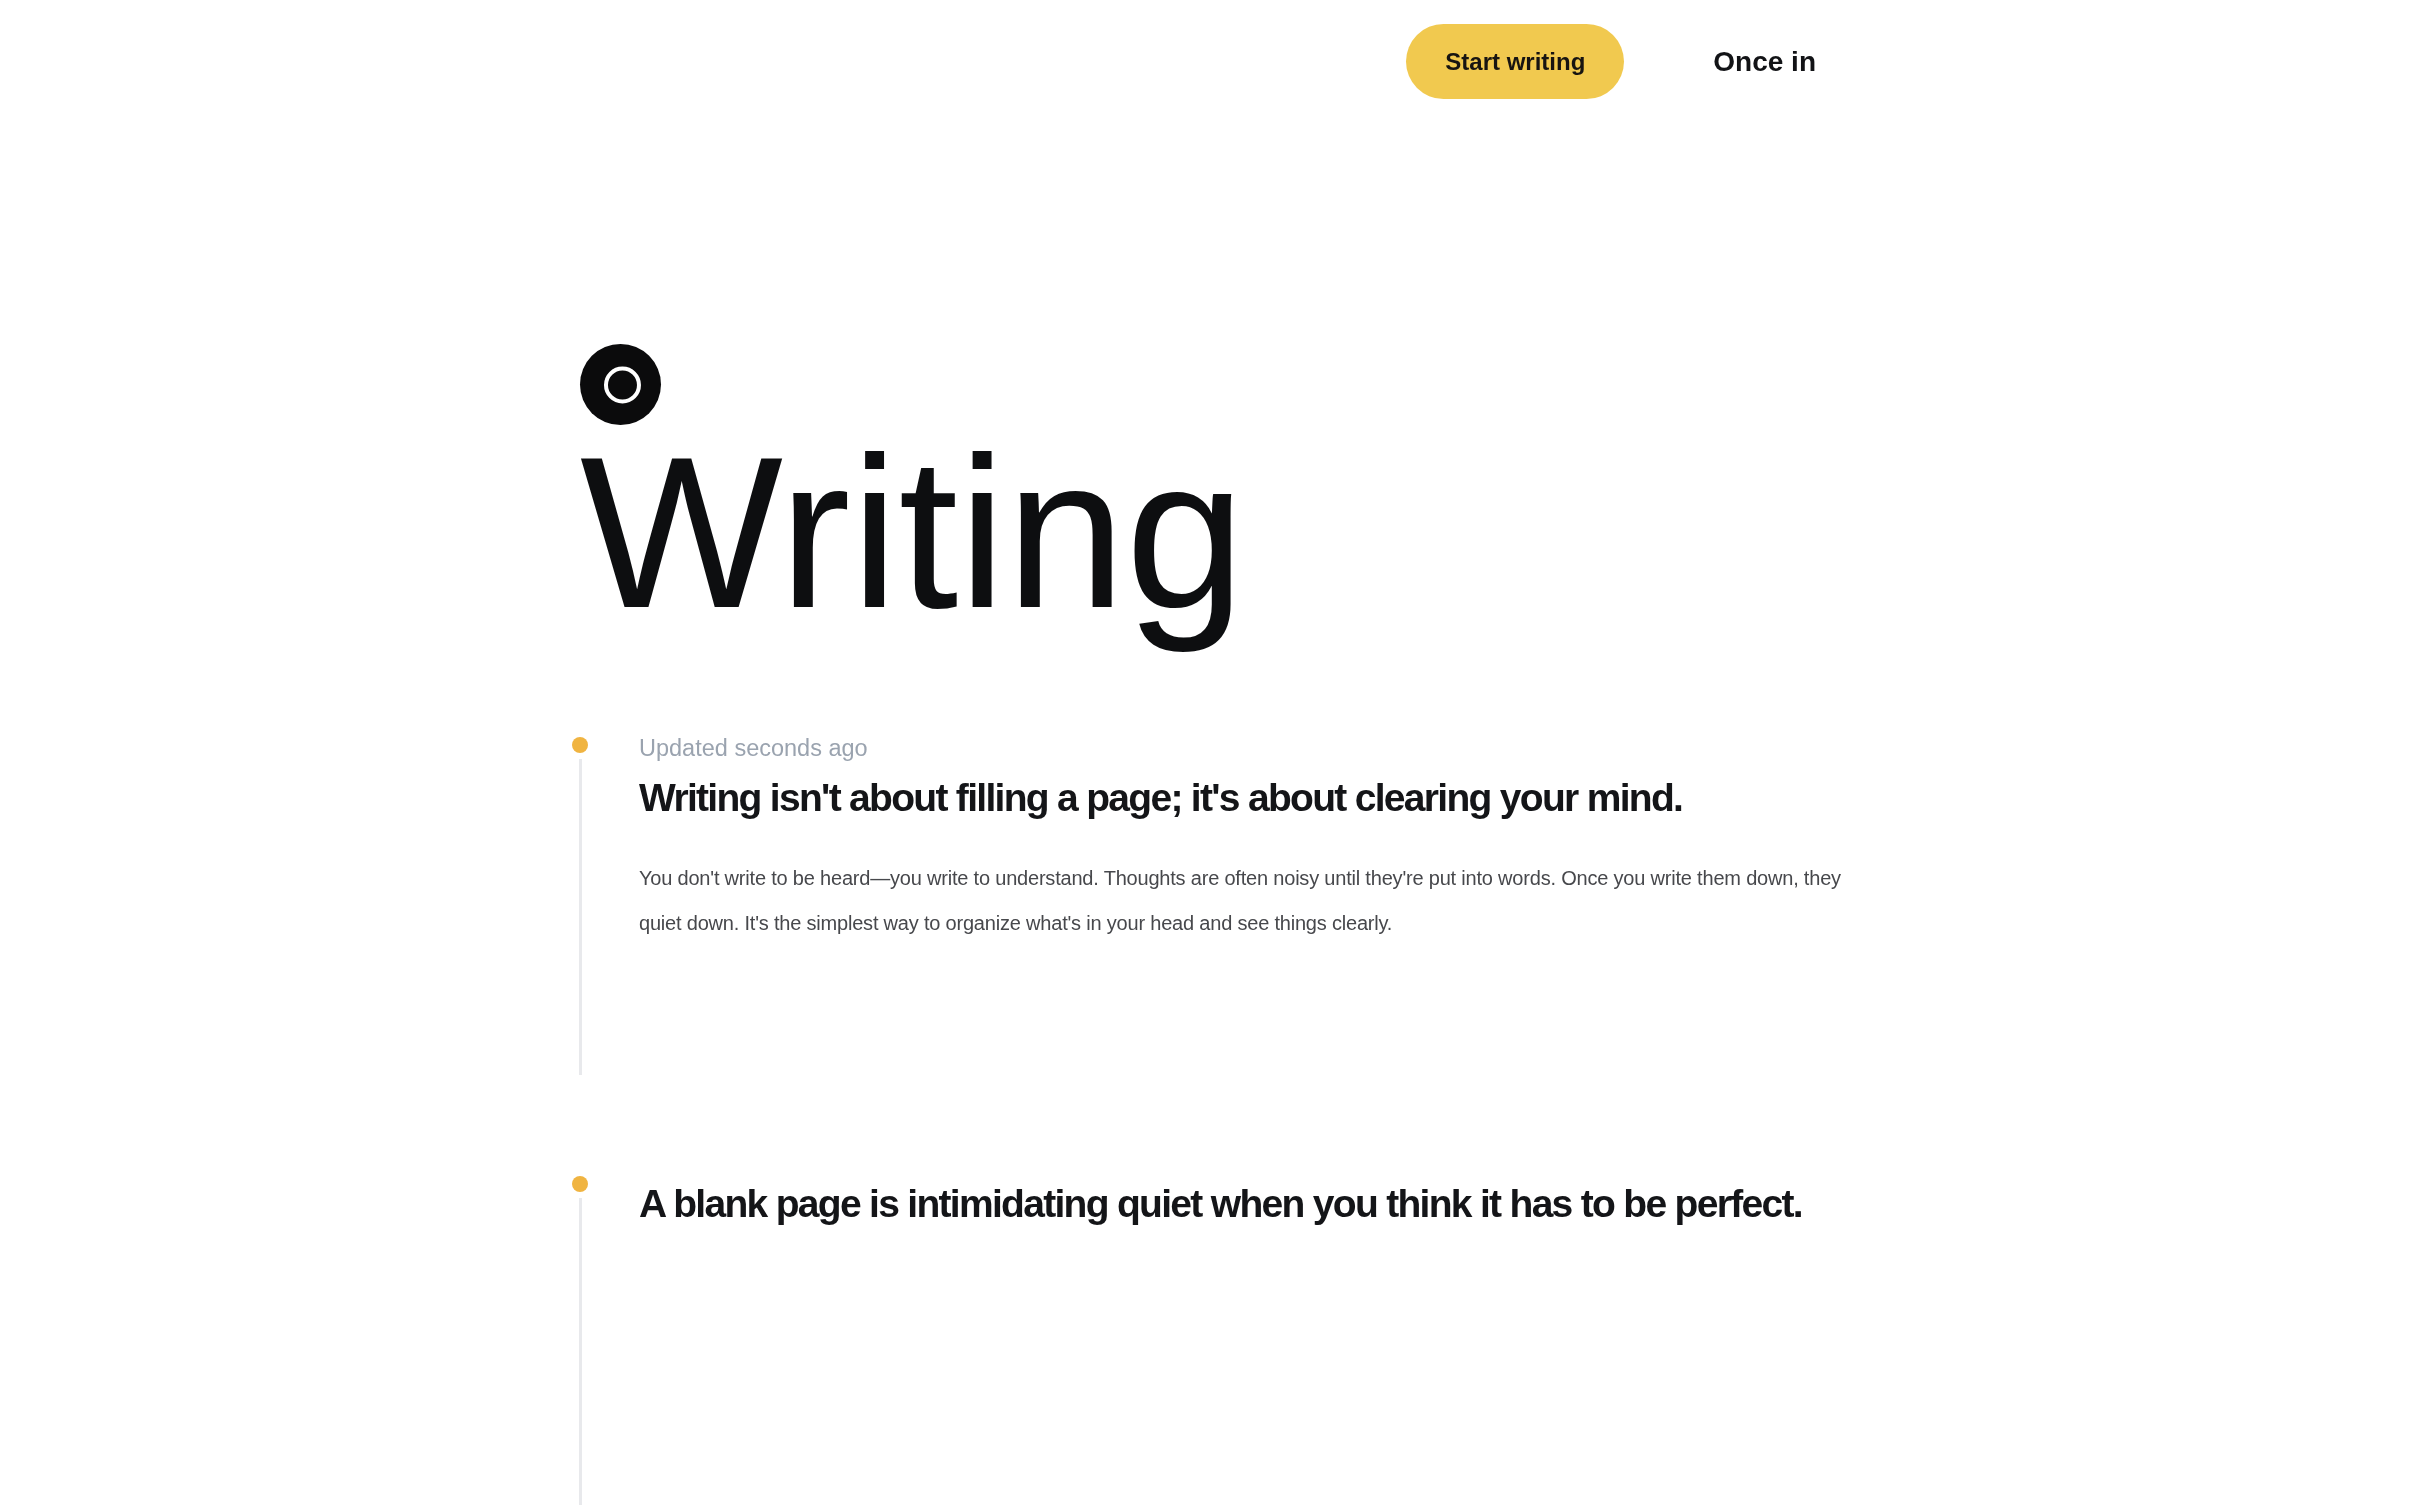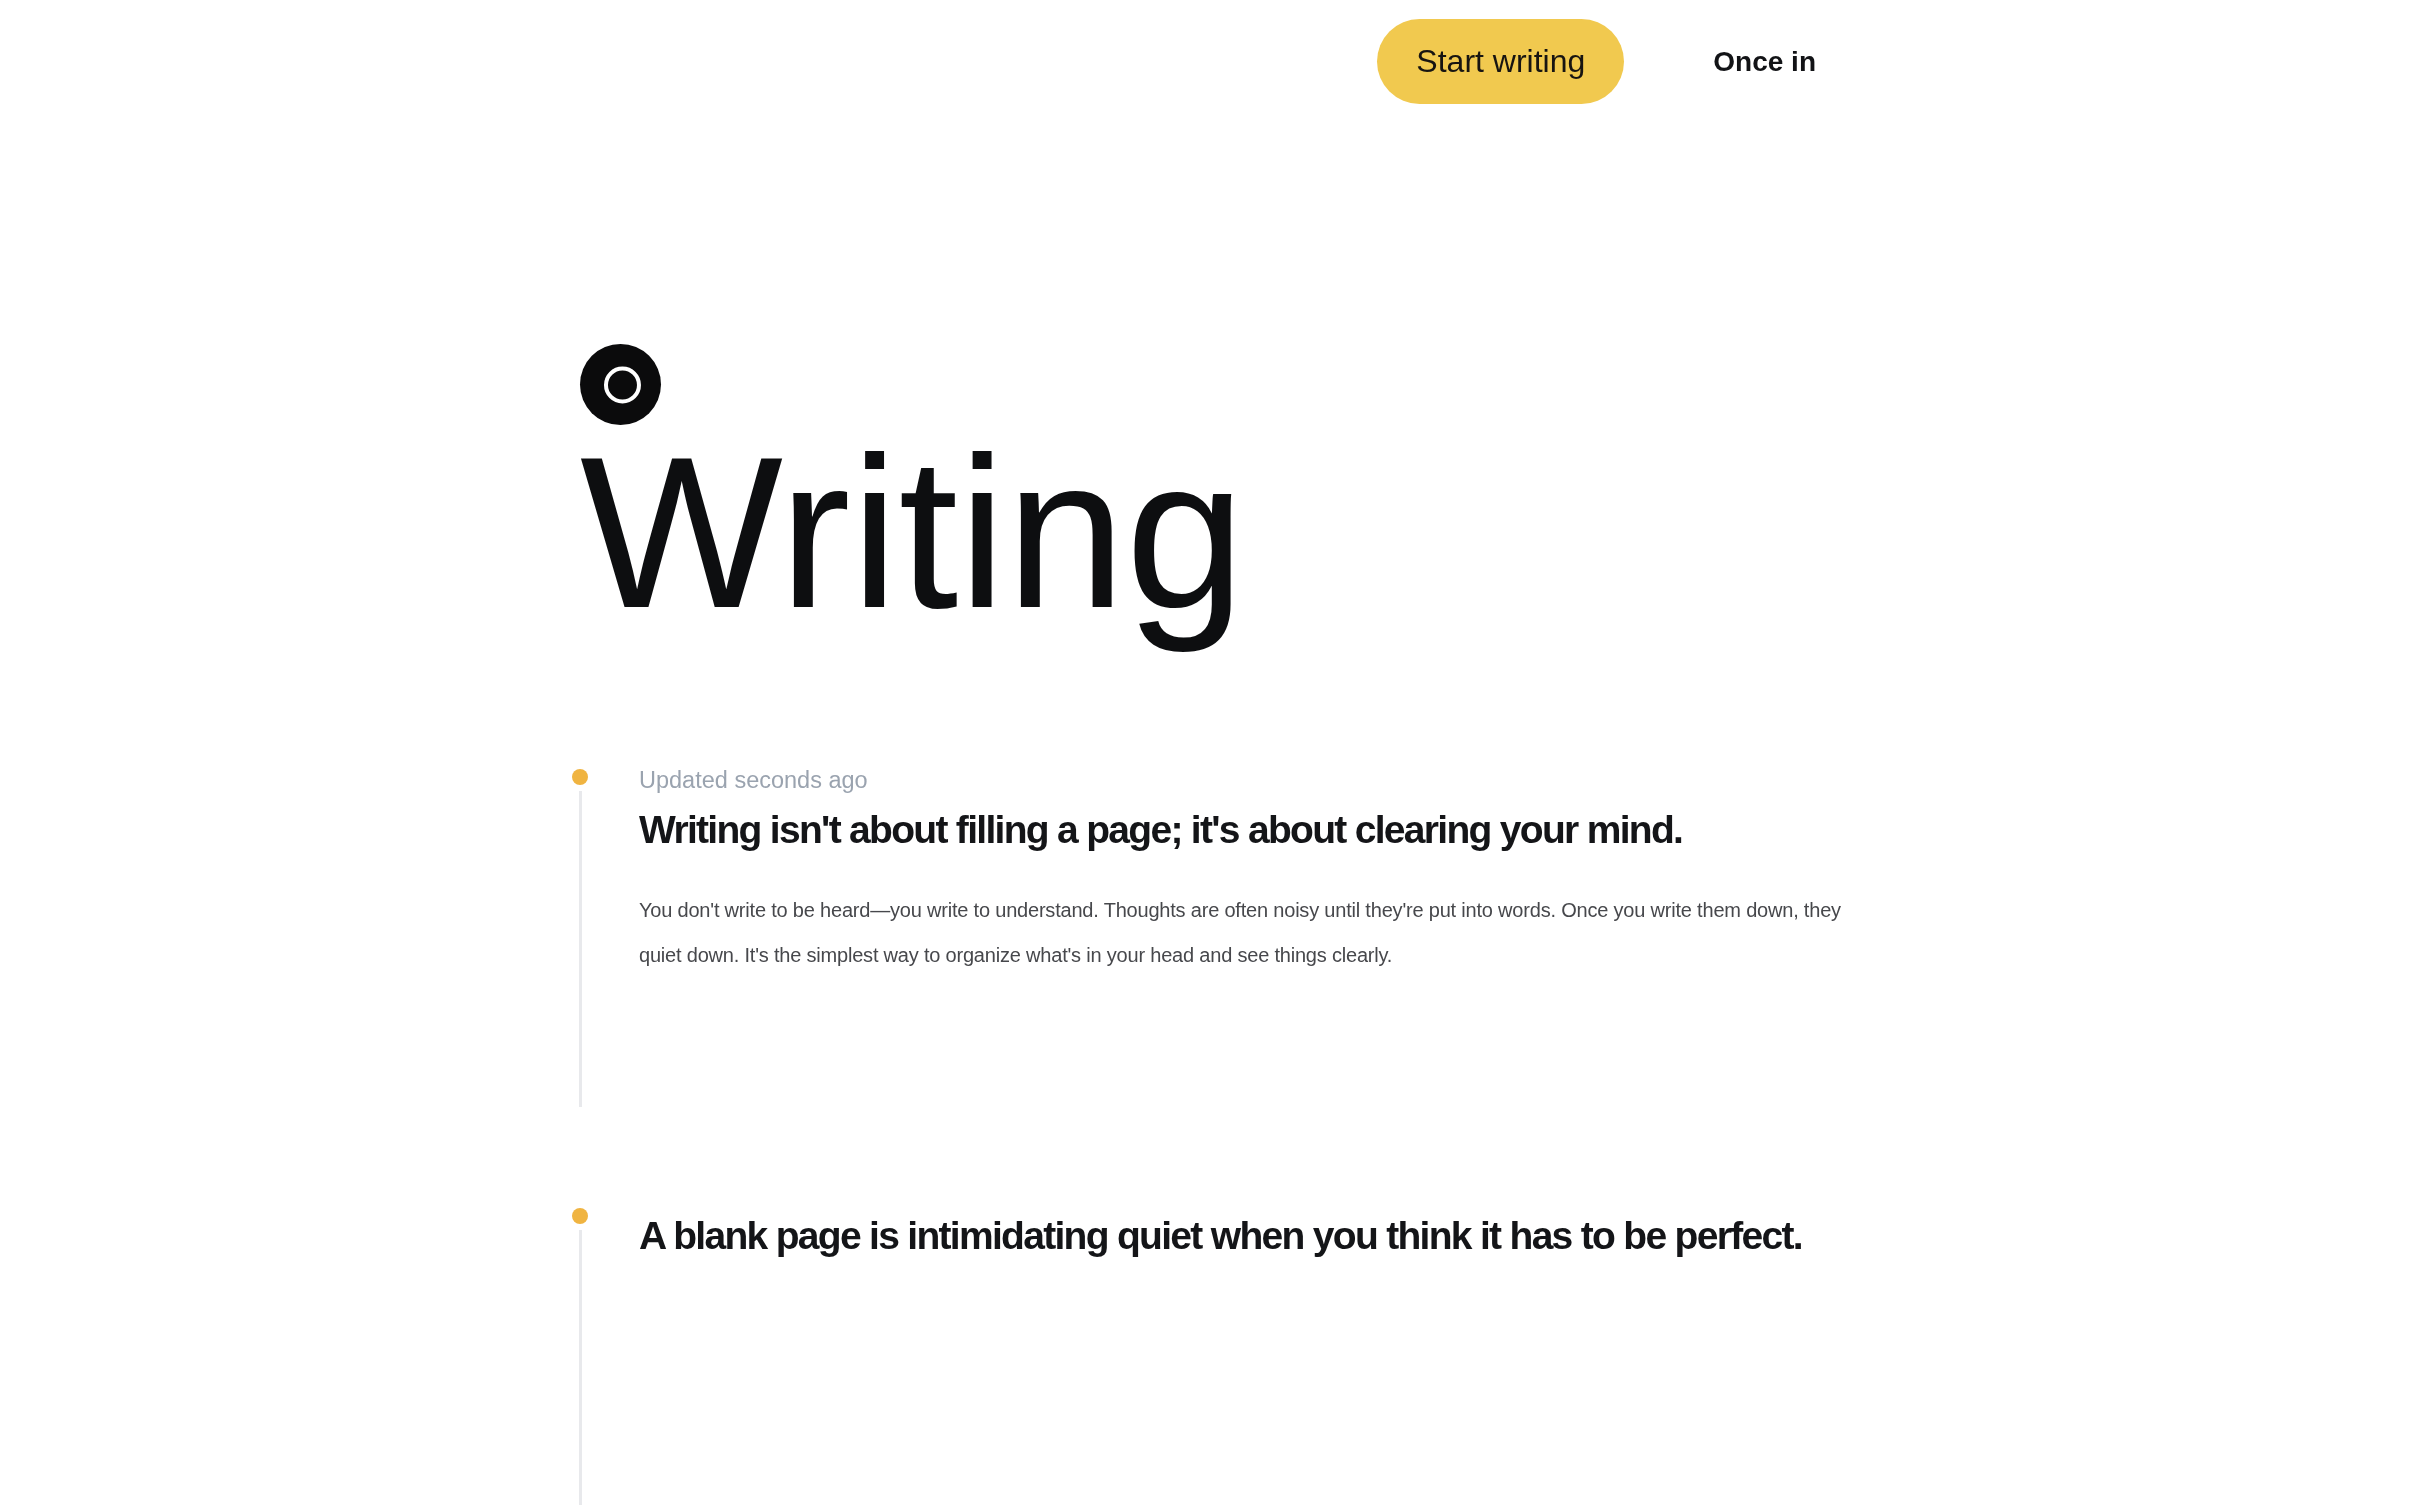--- a/index.html
+++ b/index.html
@@ -18,28 +18,28 @@
   
   .nav {
     position: absolute;
     top: 28px;
     right: 597px;
     height: 67px;
     display: flex;
     align-items: center;
   }
   .start-btn {
-    height: 85px;
+    height: 75px;
     padding: 0 39px;
     border: none;
     border-radius: 840px;
     background: var(--accent-yellow, #F1C94F);
     font-family: inherit;
-    font-size: 32px;
-    font-weight: 400;
+    font-size: 24px;
+    font-weight: 700;
     color: #171411;
     cursor: pointer;
   }
   .signin {
     margin-left: 89px;
     font-size: 28px;
     font-weight: 600;
     color: #121316;
     text-decoration: none;
     cursor: pointer;
@@ -83,21 +83,21 @@
     font-size: 215px;
     line-height: 227px;
     font-weight: 400;
     letter-spacing: 0;
     color: #0d0e10;
     white-space: nowrap;
   }
 
   
   .timeline {
-    margin-top: 120px;
+    margin-top: 88px;
   }
   .entry {
     position: relative;
     padding-left: 59px;
   }
   .entry.first {
     padding-bottom: 129px;
     margin-bottom: 98px;
   }
   .dot {

